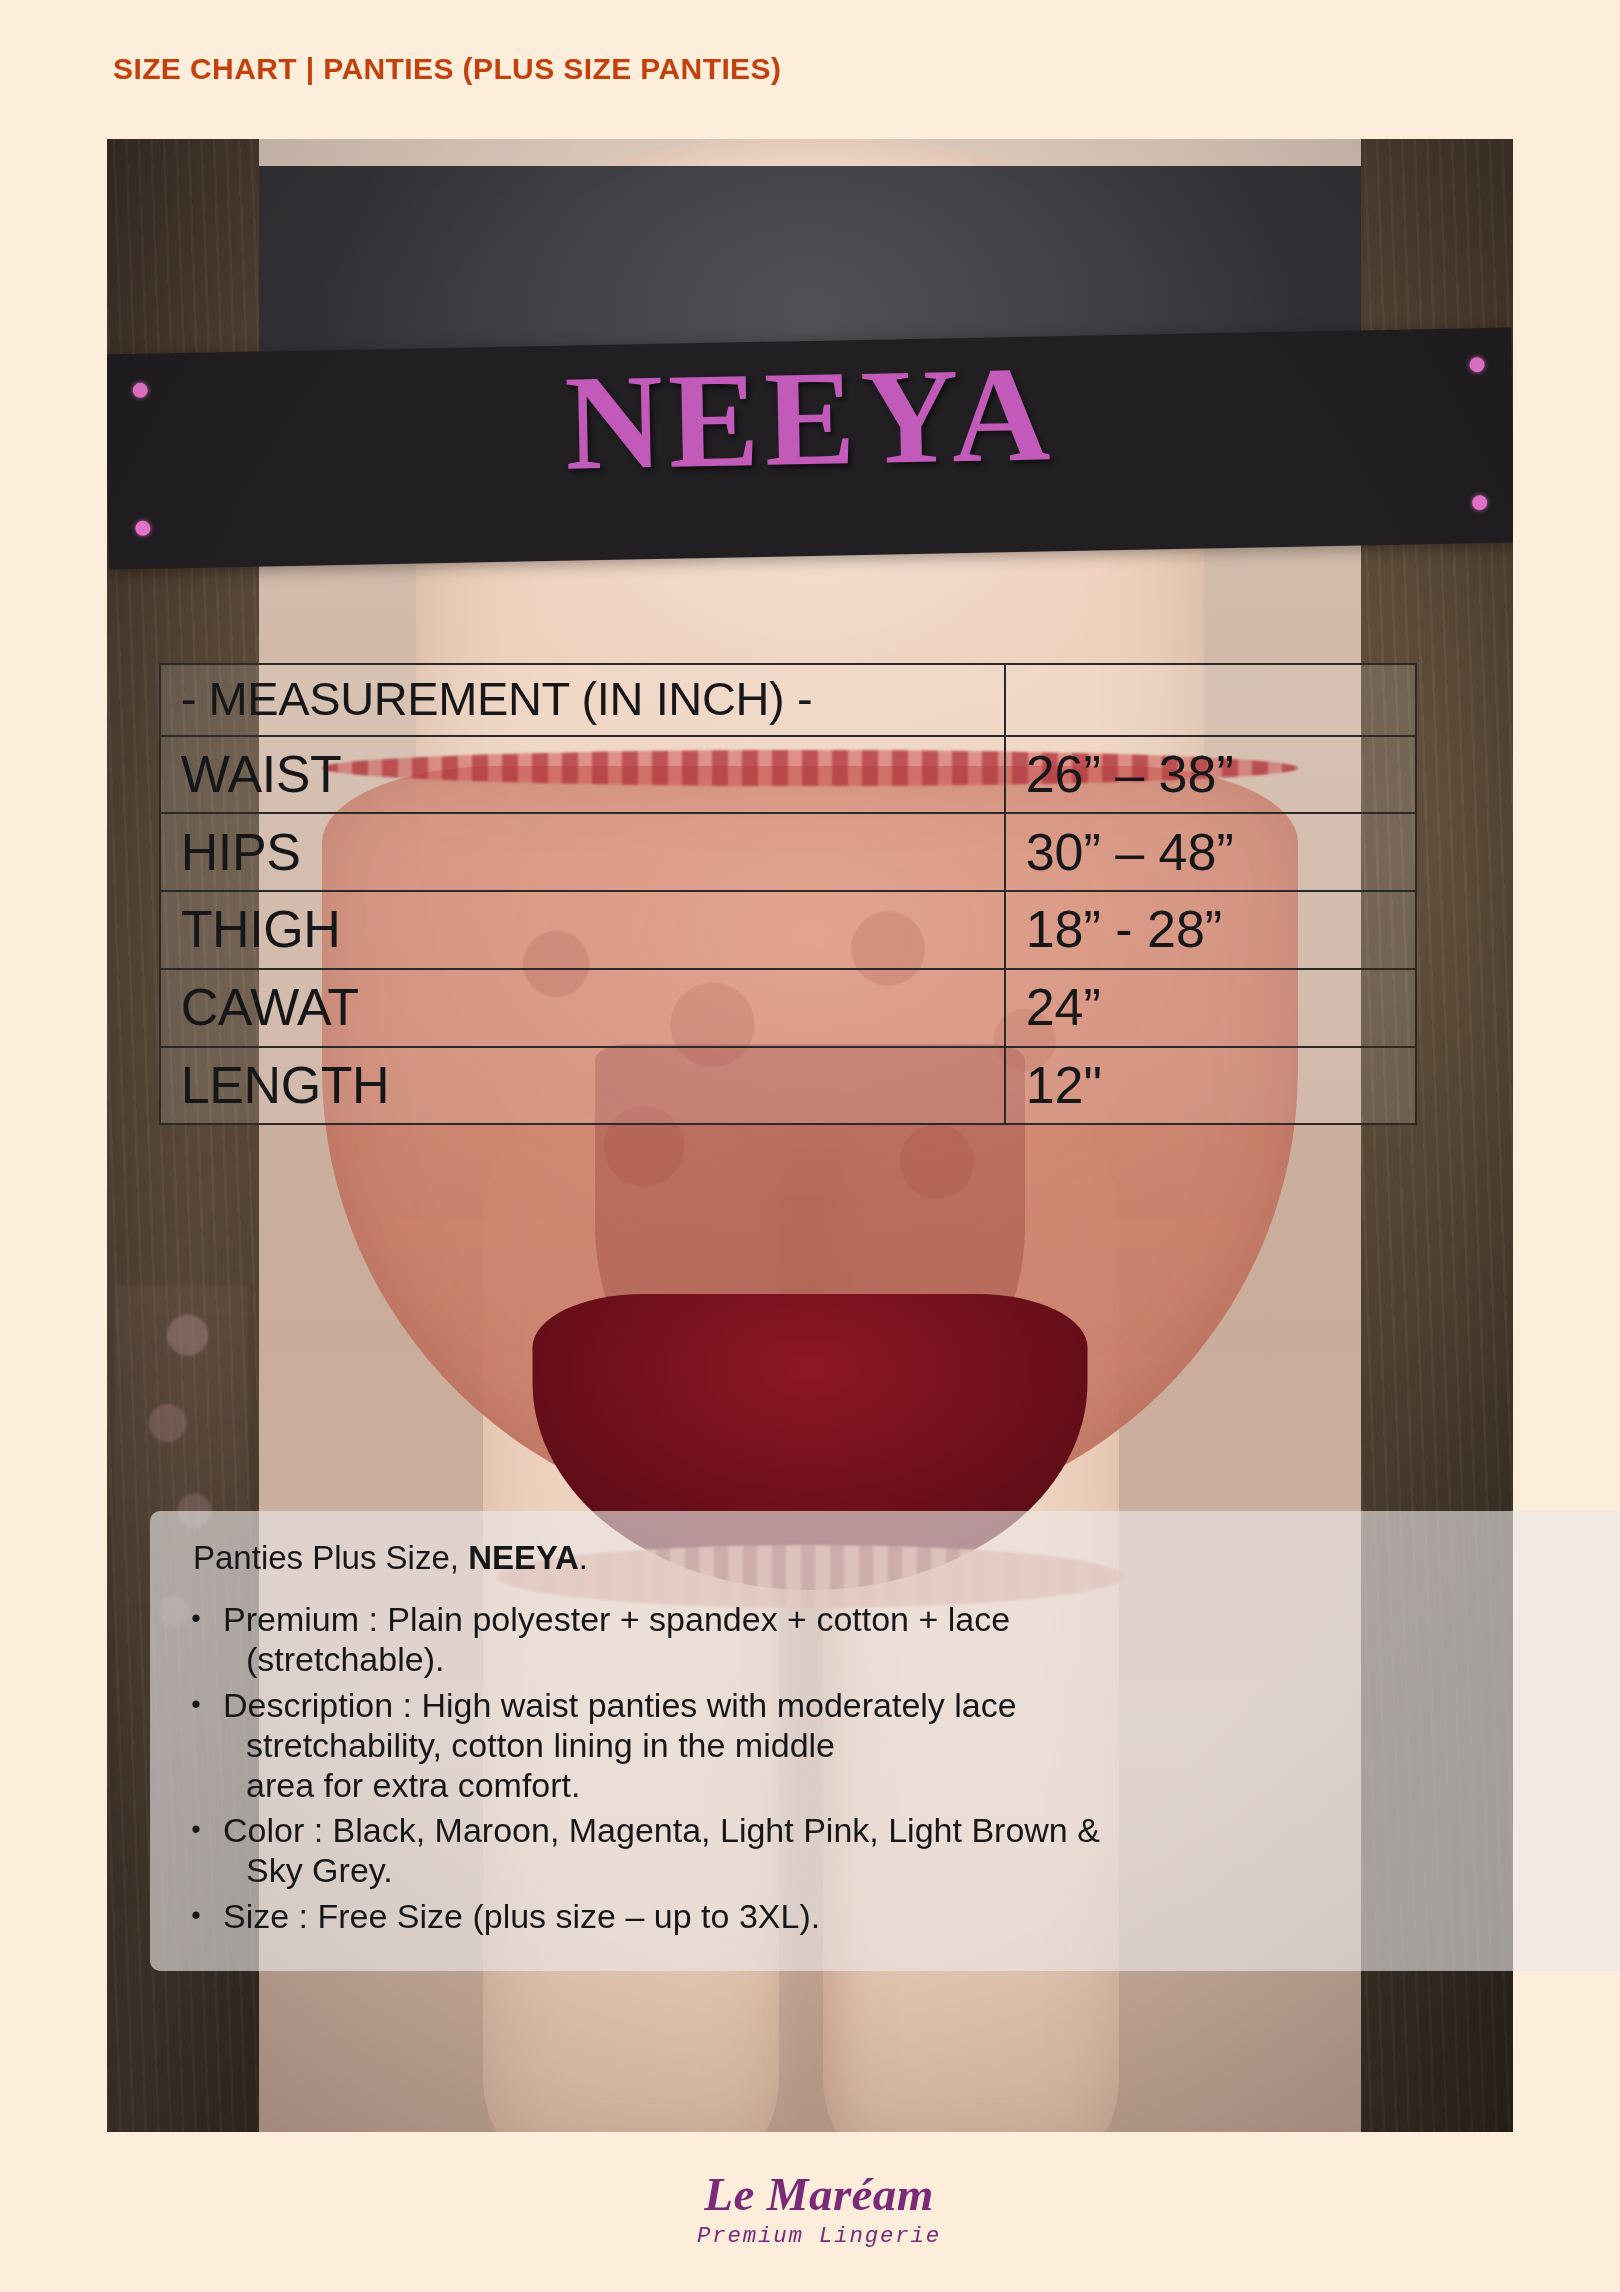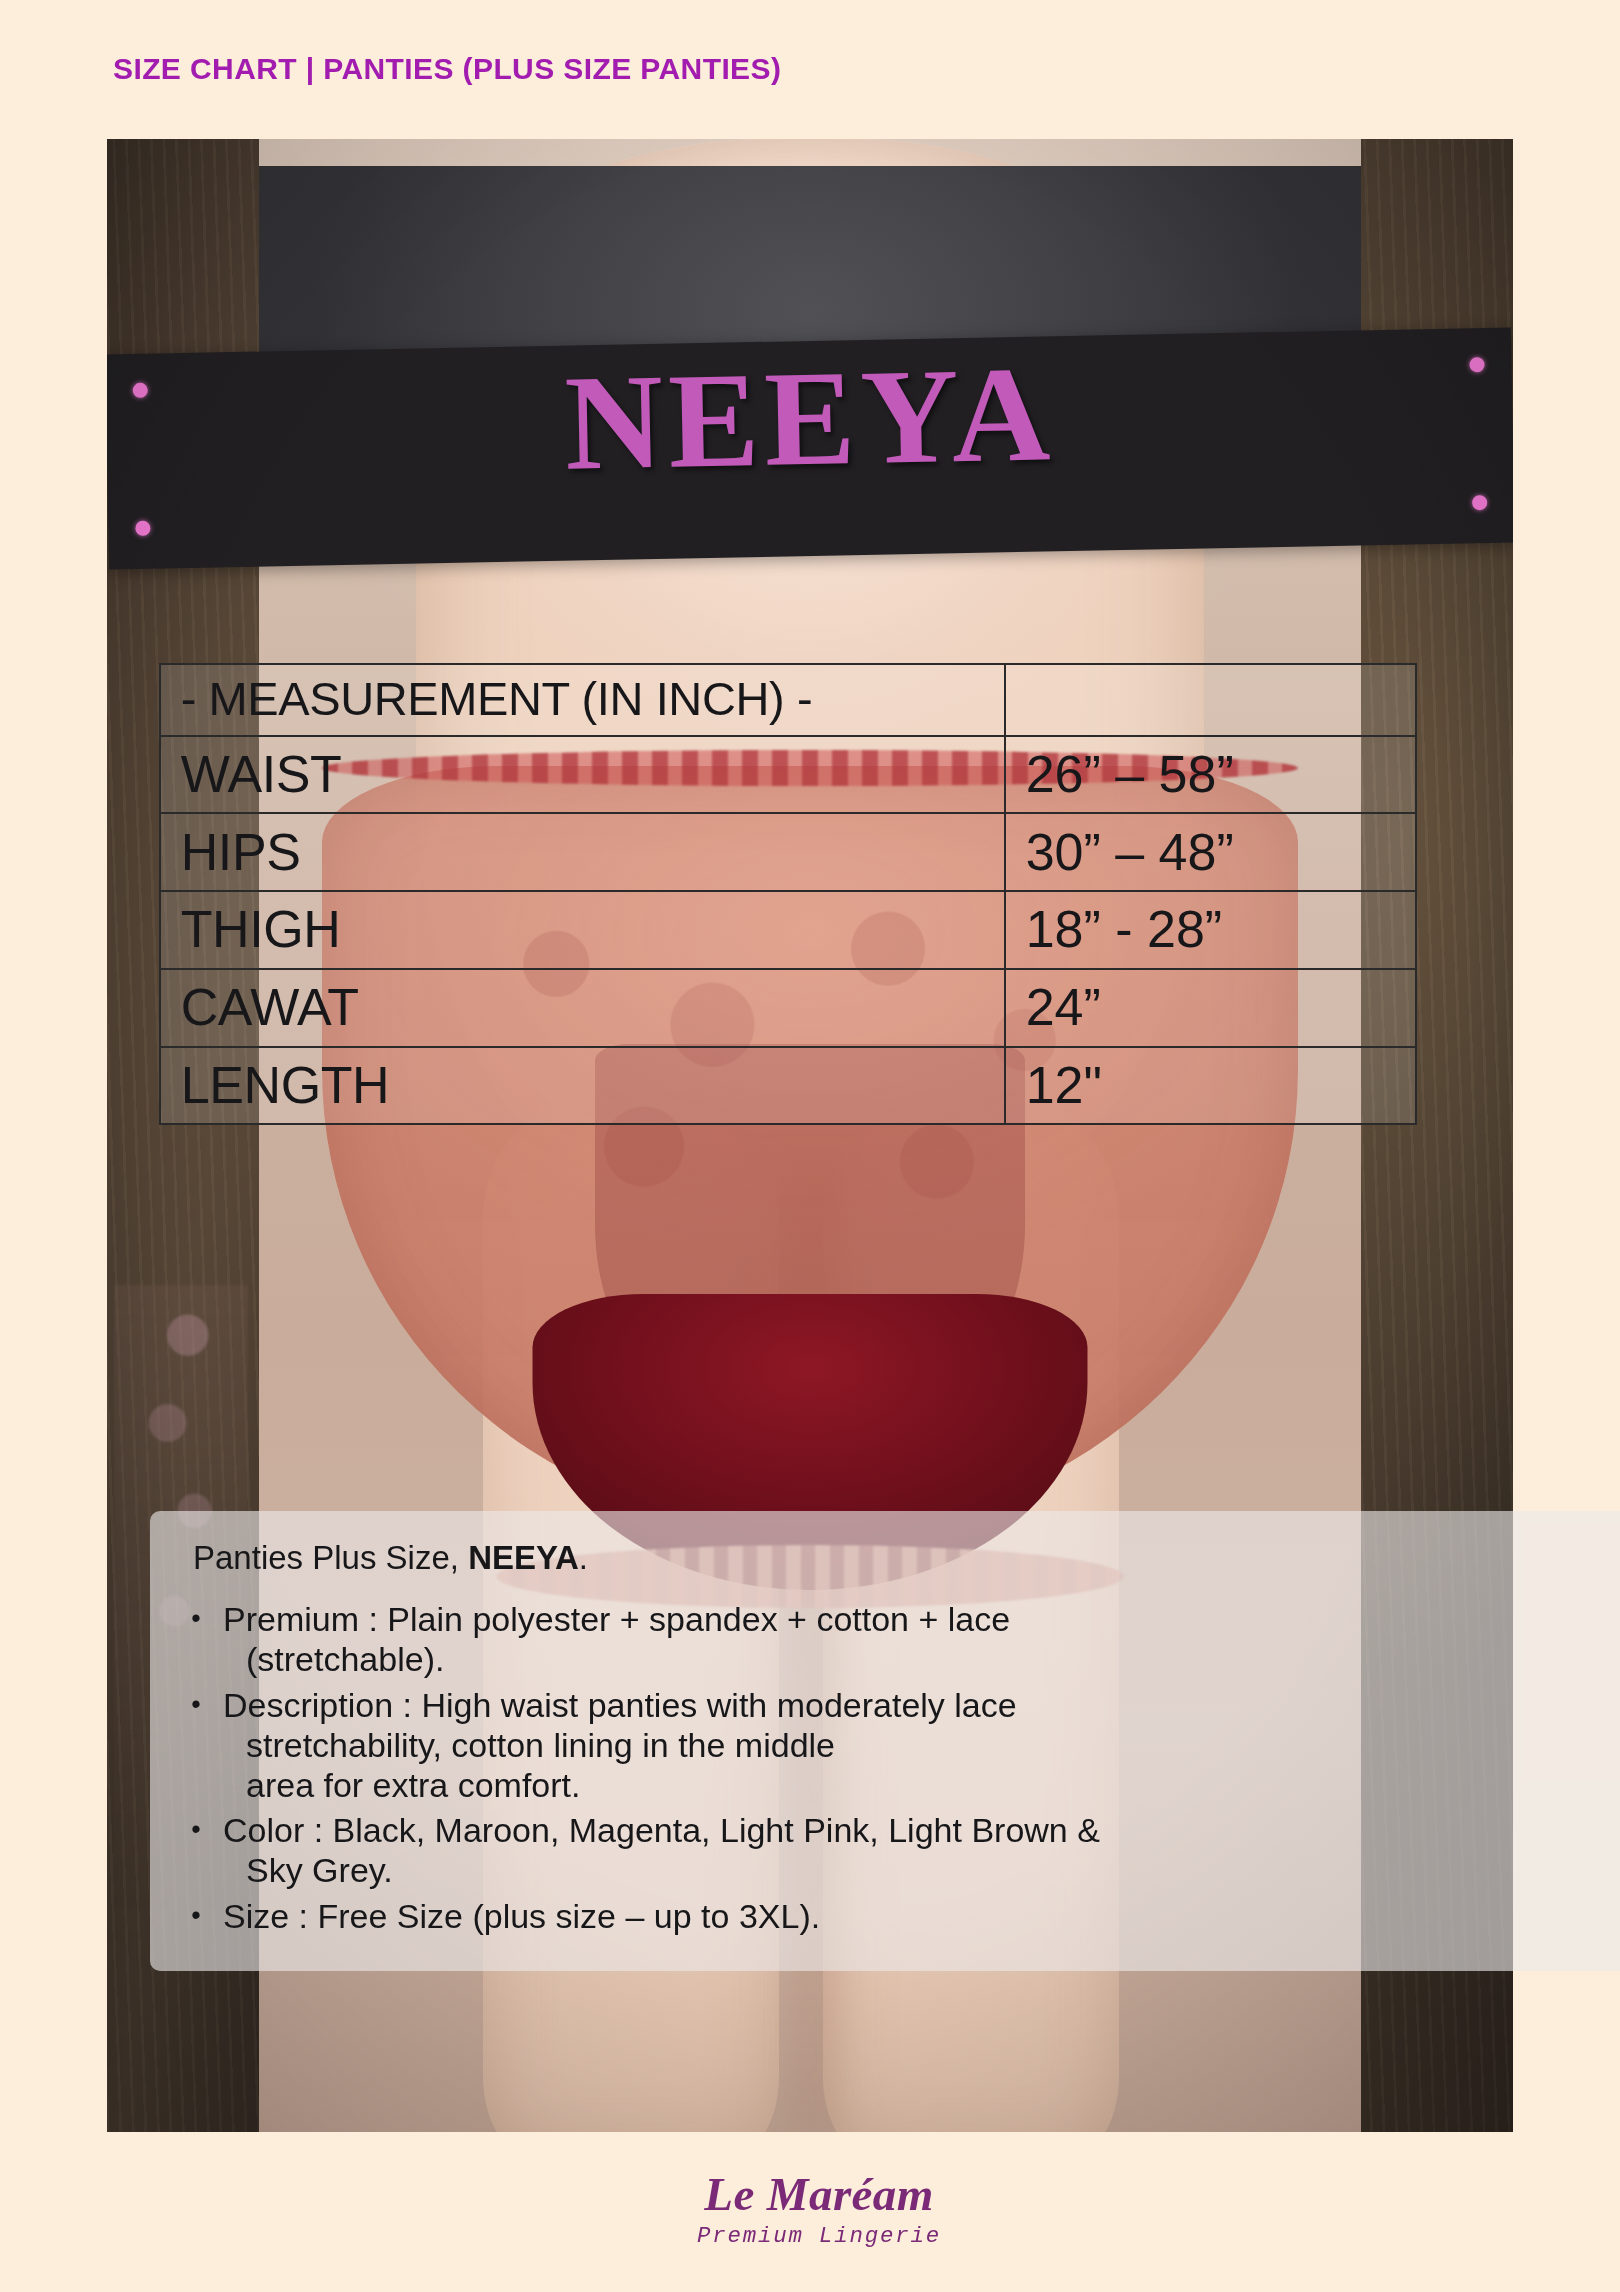--- a/index.html
+++ b/index.html
@@ -14,21 +14,21 @@
   }
 
   
   #page-title {
     position: absolute;
     left: 113px;
     top: 52px;
     font-size: 30px;
     font-weight: bold;
     letter-spacing: 0.4px;
-    color: #a21caf;
+    color: #c2410c;
     white-space: nowrap;
   }
 
   
   #photo {
     position: absolute;
     left: 107px;
     top: 139px;
     width: 1406px;
     height: 1993px;
@@ -308,21 +308,21 @@
 </div>
 
 <table id="measure-table">
   <tbody>
       <tr class="head">
     <td class="label">- MEASUREMENT (IN INCH) -</td>
     <td class="value"></td>
   </tr>
   <tr>
     <td class="label">WAIST</td>
-    <td class="value">26” – 58”</td>
+    <td class="value">26” – 38”</td>
   </tr>
   <tr>
     <td class="label">HIPS</td>
     <td class="value">30” – 48”</td>
   </tr>
   <tr>
     <td class="label">THIGH</td>
     <td class="value">18” - 28”</td>
   </tr>
   <tr>

